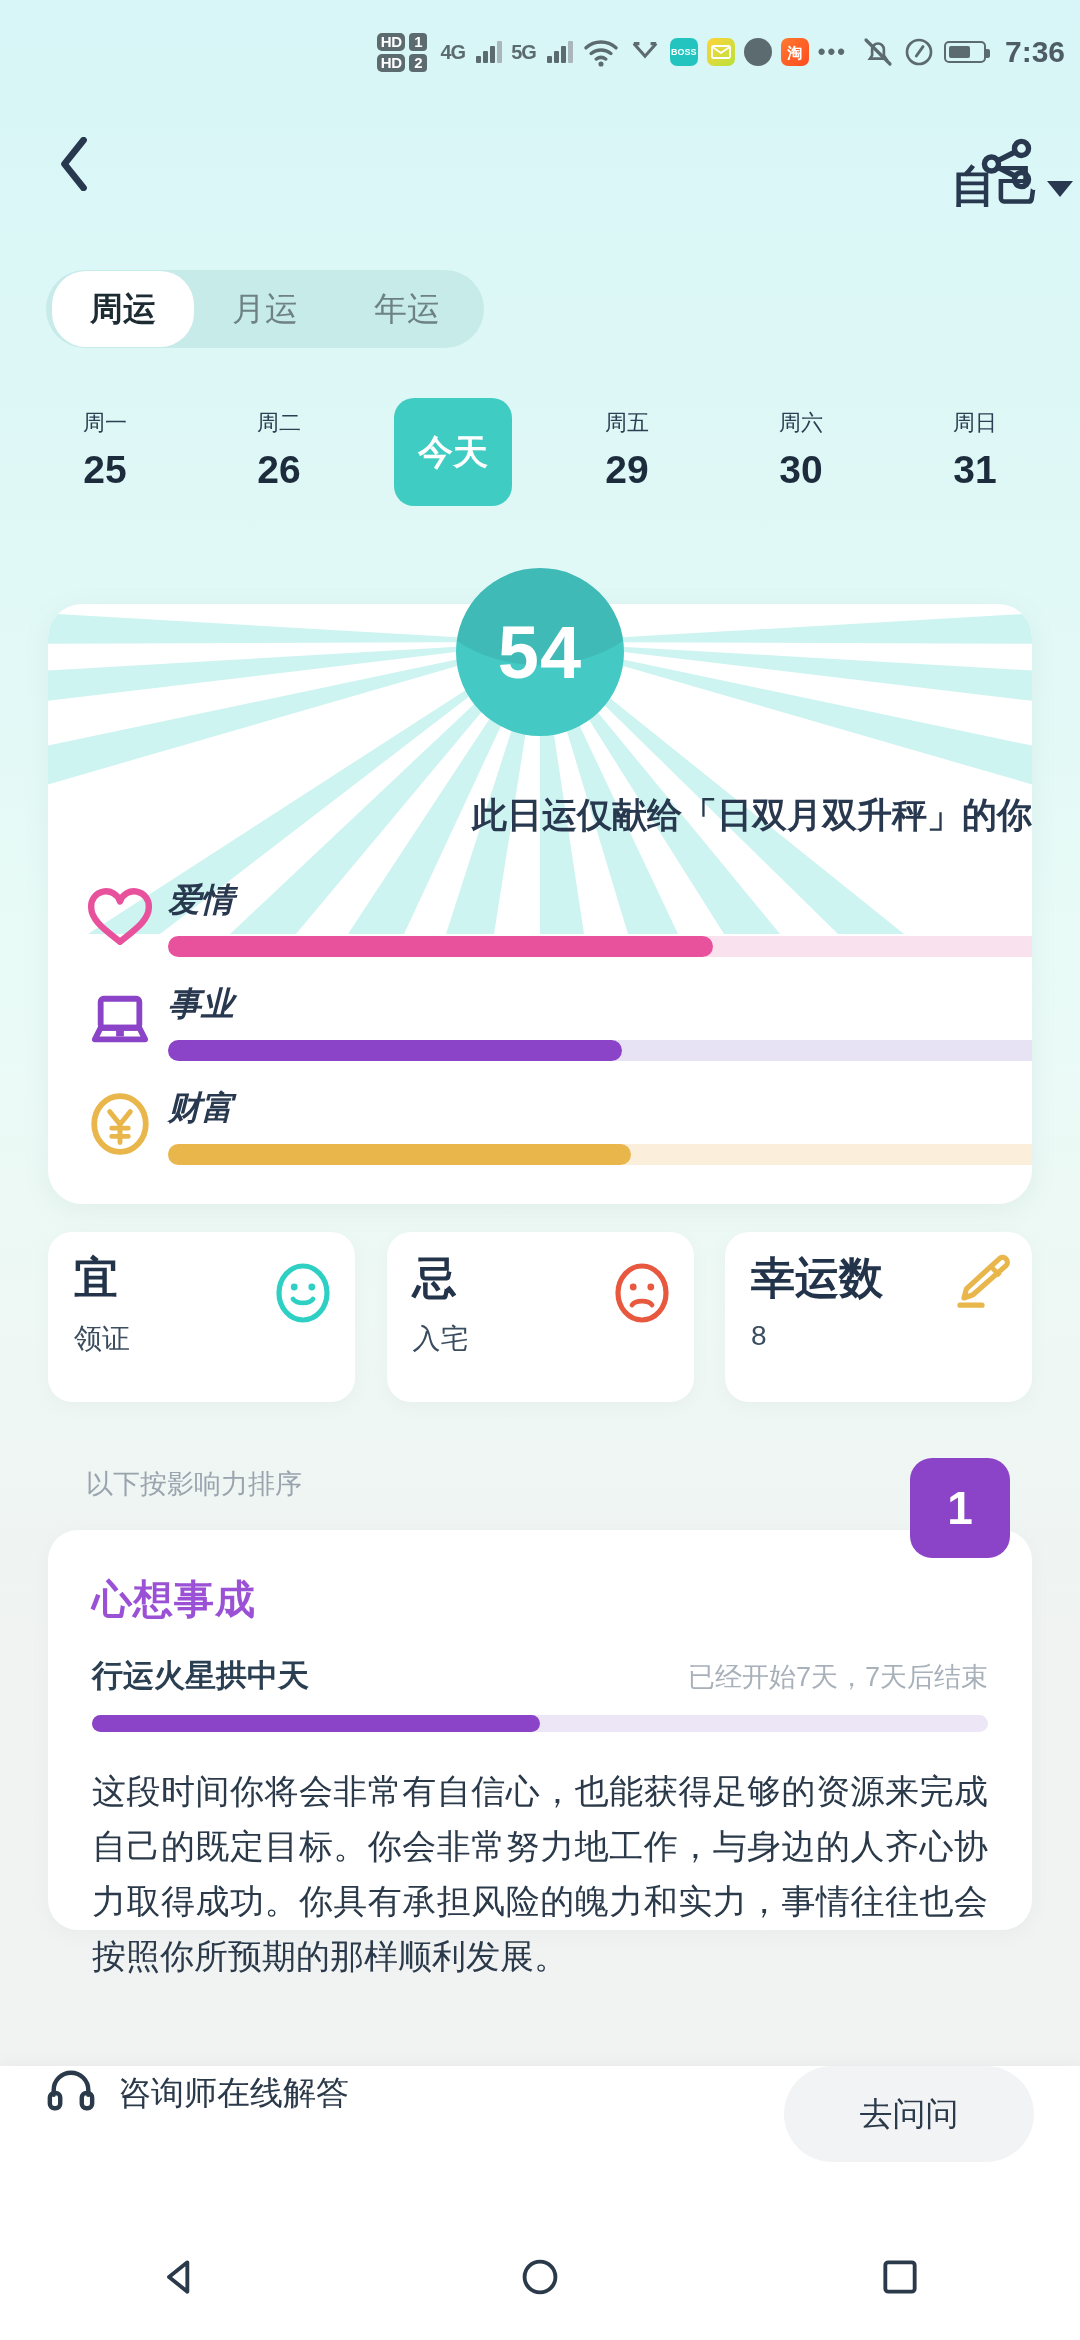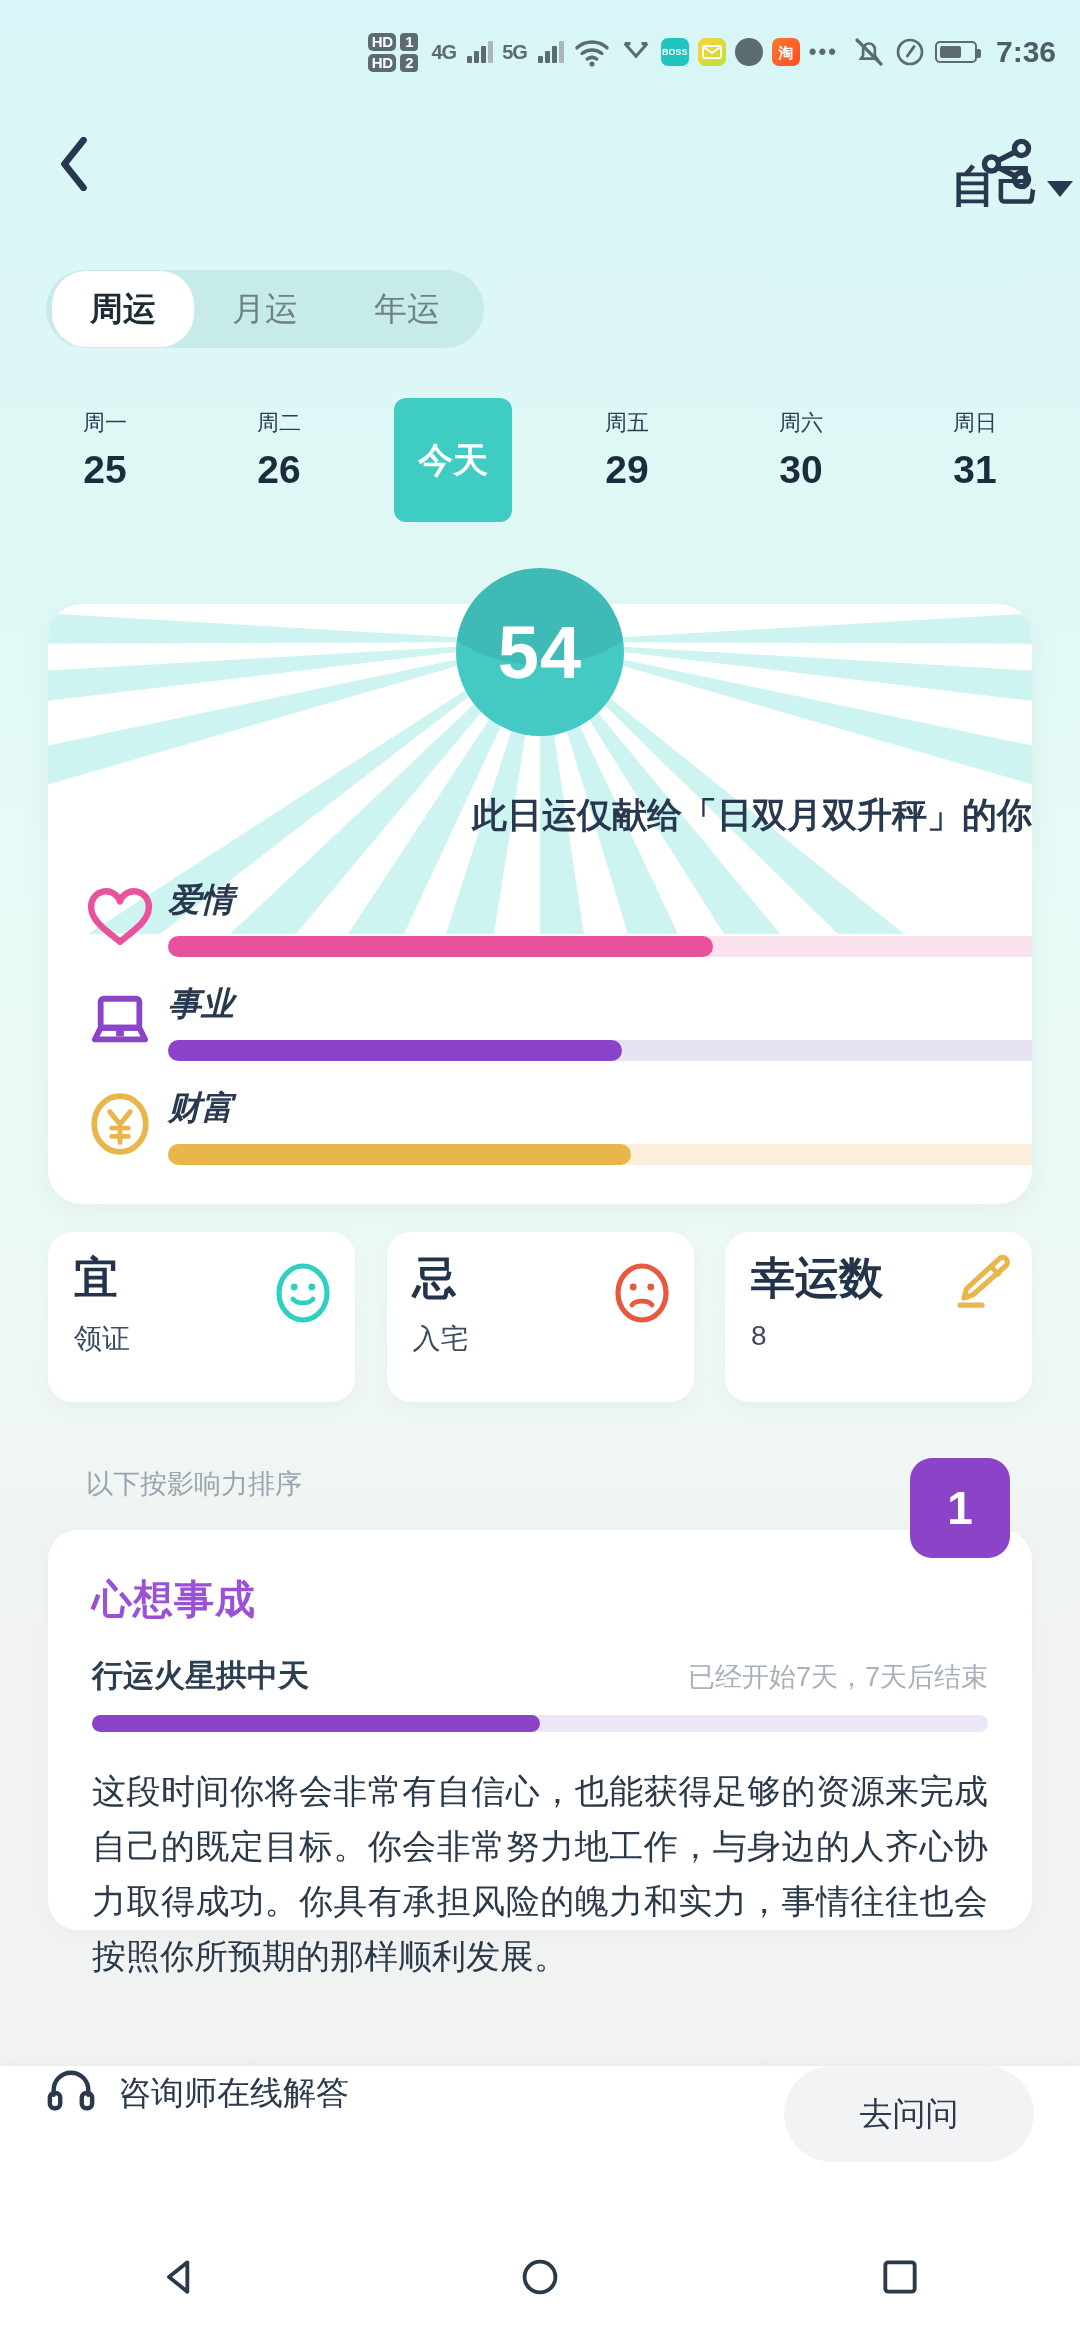--- a/index.html
+++ b/index.html
@@ -15,21 +15,21 @@
   #phone {
     position:absolute; inset:0;
     width:1080px; height:2340px;
     background:linear-gradient(180deg,#d8f6f7 0%, #dff8f6 22%, #e9fbf7 42%, #eef8f4 56%, #f0f3f2 70%, #f2f2f2 100%);
   }
 
   
   .statusbar {
     position:absolute; top:0; left:0; width:1080px; height:104px;
     display:flex; align-items:center; justify-content:flex-end;
-    padding-right:24px; gap:0;
+    padding-right:15px; gap:0;
   }
   .sb-left-spacer { flex:1; }
   .sb-group { display:flex; align-items:center; gap:9px; }
   .hd-stack { display:flex; flex-direction:column; gap:3px; margin-right:4px; }
   .hd-row { display:flex; gap:4px; align-items:center; }
   .hd-chip {
     font-size:15px; font-weight:bold; color:#ffffff; background:#5c6b70;
     border-radius:5px; padding:1px 4px 2px 4px; line-height:1;
     letter-spacing:-0.5px;
   }
@@ -81,21 +81,21 @@
      justify-content:center; font-size:33px; color:#6e8285; padding:0 38px; }
   .seg.active { background:#ffffff; color:#1d2b33; font-weight:bold; }
 
   
   .weekrow { position:absolute; top:398px; left:0; width:1080px;
      display:flex; justify-content:space-between; padding:0 46px; }
   .daycell { width:118px; display:flex; flex-direction:column; align-items:center;
      gap:10px; padding-top:10px; }
   .daycell .dw { font-size:22px; color:#2b3f52; }
   .daycell .dn { font-size:39px; color:#1c2c3c; font-weight:bold; }
-  .daycell.today { background:#3fccc3; border-radius:12px; height:124px;
+  .daycell.today { background:#3fccc3; border-radius:20px; height:108px;
      justify-content:center; gap:4px; width:118px; padding-top:0; }
   .daycell.today .dw { color:#fff; font-size:35px; font-weight:bold; }
 
   
   .fcard { position:absolute; top:604px; left:48px; width:984px; height:600px;
      background:#fff; border-radius:34px; overflow:hidden;
      box-shadow:0 6px 26px rgba(120,150,150,.10); }
   .rays { position:absolute; left:0; top:0; width:984px; height:330px; }
   .score-bubble { position:absolute; top:568px; left:50%; transform:translateX(-50%);
      width:168px; height:168px; border-radius:50%;

